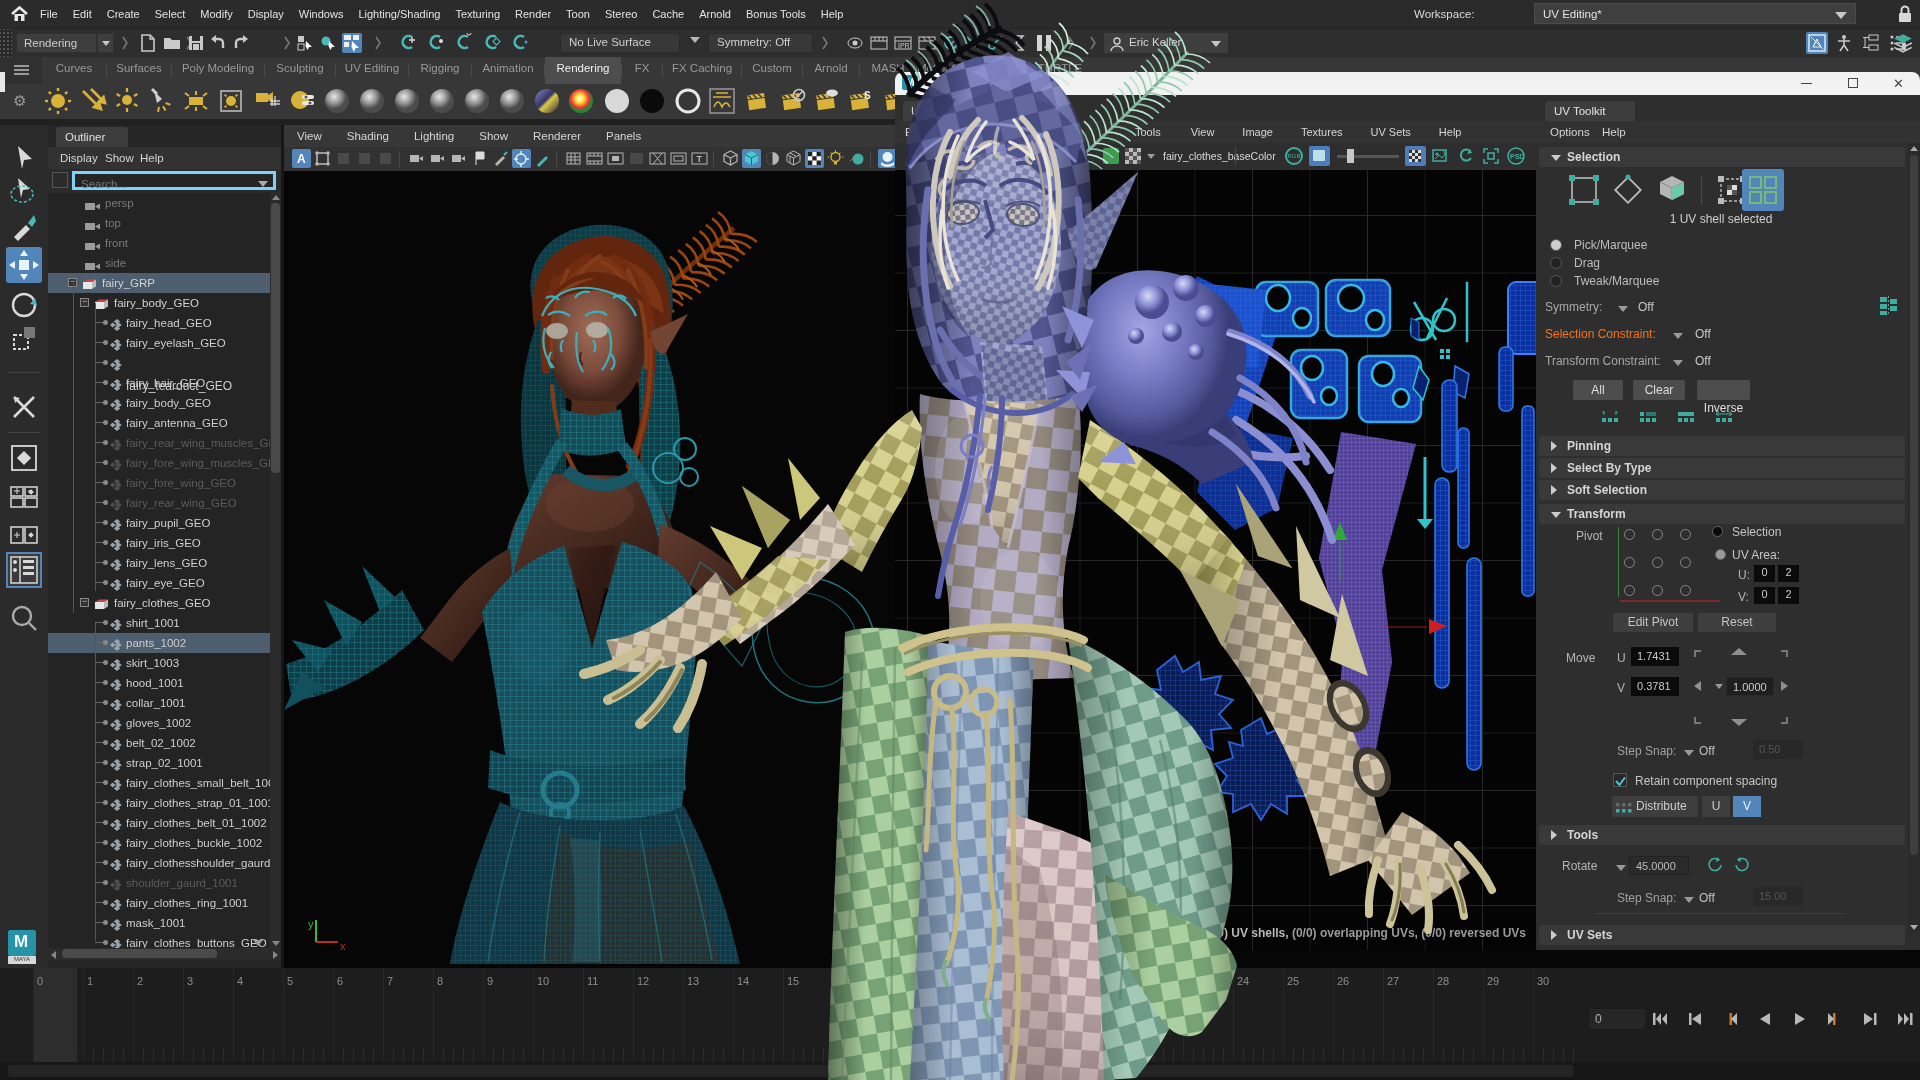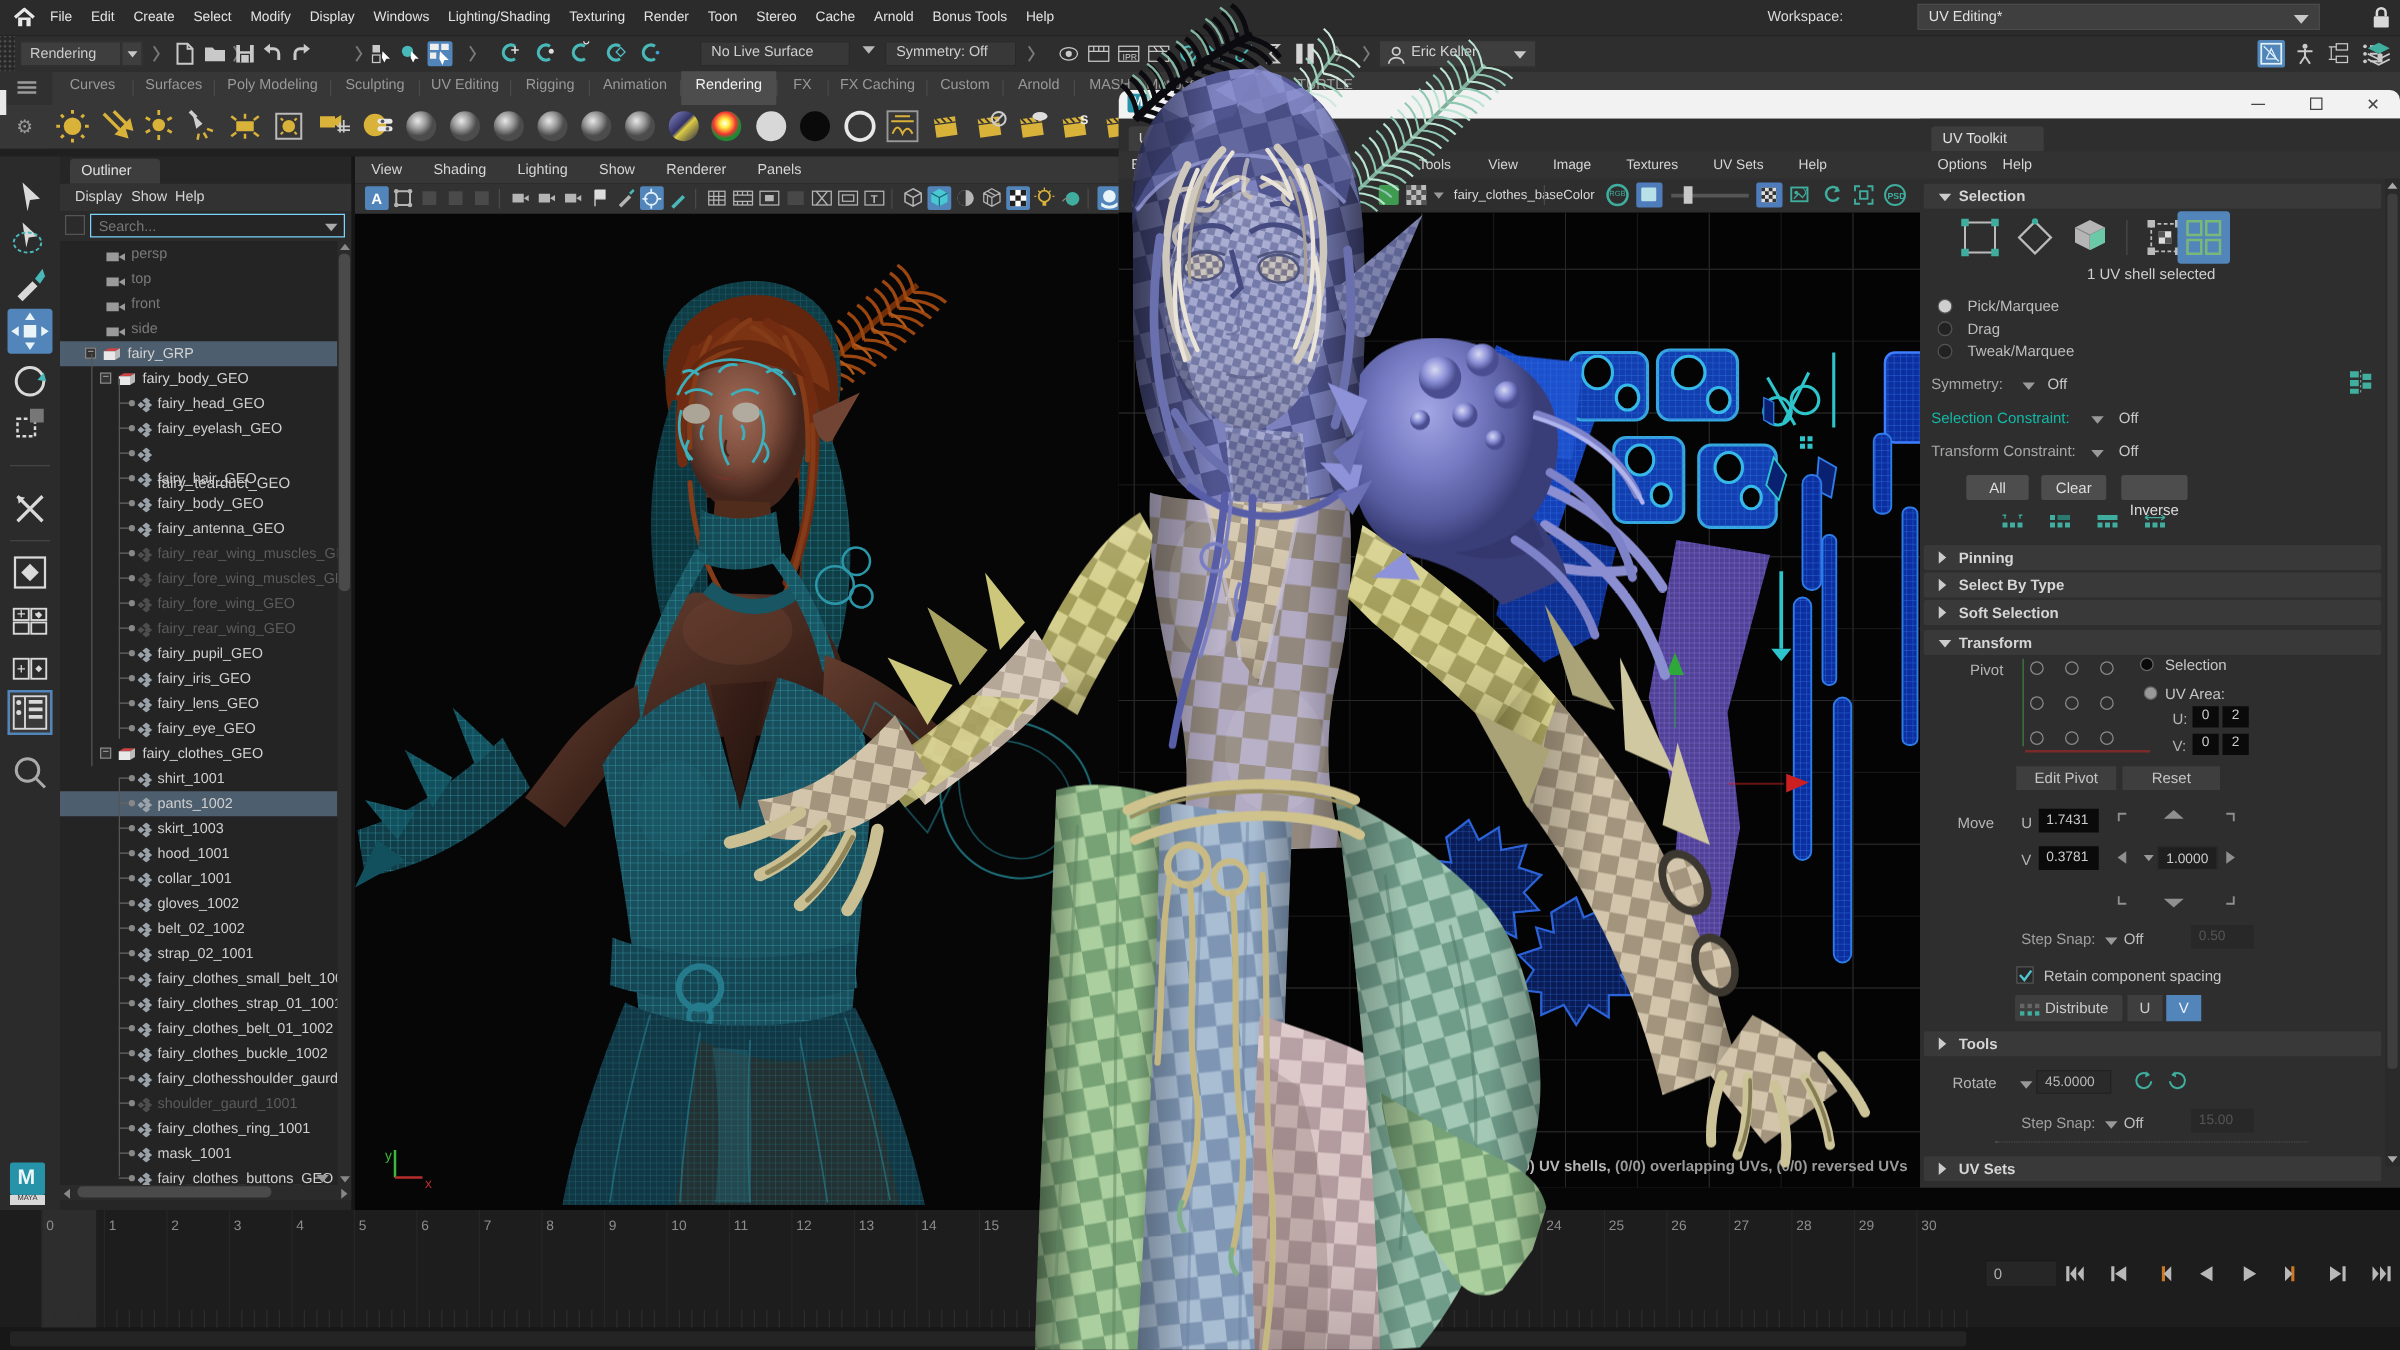--- a/index.html
+++ b/index.html
@@ -569,21 +569,21 @@
     <div class="abs" style="left:8px;top:2px;width:72px;height:20px;background:#3d3d3d;border-radius:3px 3px 0 0;">
       <div class="abs txt" style="left:9px;top:4px;color:#e0e0e0;">Outliner</div>
     </div>
     <div class="abs" style="left:0;top:22px;width:233px;height:22px;background:#323232;">
       <div class="abs txt" style="left:12px;top:5px;color:#d5d5d5;">Display</div>
       <div class="abs txt" style="left:57px;top:5px;color:#d5d5d5;">Show</div>
       <div class="abs txt" style="left:92px;top:5px;color:#d5d5d5;">Help</div>
     </div>
     <div class="abs" style="left:0;top:44px;width:233px;height:24px;background:#2b2b2b;">
       <div class="abs" style="left:4px;top:3px;width:16px;height:16px;border:1px solid #555;"></div>
-      <div class="abs" style="left:24px;top:2px;width:204px;height:19px;background:#252525;border:1px solid #7dd3fc;">
+      <div class="abs" style="left:24px;top:2px;width:204px;height:19px;background:#252525;border:3px solid #7dd3fc;">
         <div class="abs txt" style="left:6px;top:4px;color:#777;">Search...</div>
         <div class="abs" style="right:5px;top:7px;width:0;height:0;border-left:5px solid transparent;border-right:5px solid transparent;border-top:6px solid #aaa;"></div>
       </div>
     </div>
     <div id="tree" class="abs" style="left:0;top:68px;width:222px;height:755px;background:#242424;overflow:hidden;">
         <div class="abs" style="left: 0px; top: 0px; width: 222px; height: 20px;">
           <div class="abs" style="left: 37px; top: 5px;"><svg width="15" height="11">
               <rect x="0" y="2" width="10" height="7" fill="#9a9a9a"></rect>
               <path d="M10 5.5 l5 -3 v6 z" fill="#9a9a9a"></path>
             </svg></div>
@@ -1420,21 +1420,21 @@
           <div class="abs" style="left: 342px; top: 200px; width: 22px; height: 22px;"><svg width="22" height="22">
               <g fill="#3fae9e">
                 <rect x="2" y="2" width="7" height="5"></rect>
                 <rect x="2" y="9" width="7" height="5"></rect>
                 <rect x="2" y="16" width="7" height="4"></rect>
                 <rect x="12" y="4" width="7" height="5"></rect>
                 <rect x="12" y="11" width="7" height="5"></rect>
               </g>
               <line x1="10.5" y1="1" x2="10.5" y2="21" stroke="#888" stroke-dasharray="2 2"></line>
             </svg></div>
-          <div class="abs" style="left: 9px; top: 232px; font-size: 12px; color: #14b8a6; text-align: right;">Selection Constraint:</div>
+          <div class="abs" style="left: 9px; top: 232px; font-size: 12px; color: #f97316; text-align: right;">Selection Constraint:</div>
           <div class="abs" style="left: 137px; top: 238px; width: 0px; height: 0px; border-left: 5px solid transparent; border-right: 5px solid transparent; border-top: 6px solid rgb(153, 153, 153);"></div>
           <div class="abs" style="left: 159px; top: 232px; font-size: 12px; color: rgb(200, 200, 200);">Off</div>
           <div class="abs" style="left: 9px; top: 259px; font-size: 12px; color: rgb(168, 168, 168);">Transform Constraint:</div>
           <div class="abs" style="left: 137px; top: 265px; width: 0px; height: 0px; border-left: 5px solid transparent; border-right: 5px solid transparent; border-top: 6px solid rgb(153, 153, 153);"></div>
           <div class="abs" style="left: 159px; top: 259px; font-size: 12px; color: rgb(200, 200, 200);">Off</div>
           <div class="abs" style="left: 37px; top: 285px; width: 50px; height: 20px; background: rgb(77, 77, 77); border-radius: 2px; text-align: center;">
             <div style="margin-top:3px;font-size:12px;color:#ddd;">All</div>
           </div>
           <div class="abs" style="left: 97px; top: 285px; width: 52px; height: 20px; background: rgb(77, 77, 77); border-radius: 2px; text-align: center;">
             <div style="margin-top:3px;font-size:12px;color:#ddd;">Clear</div>

